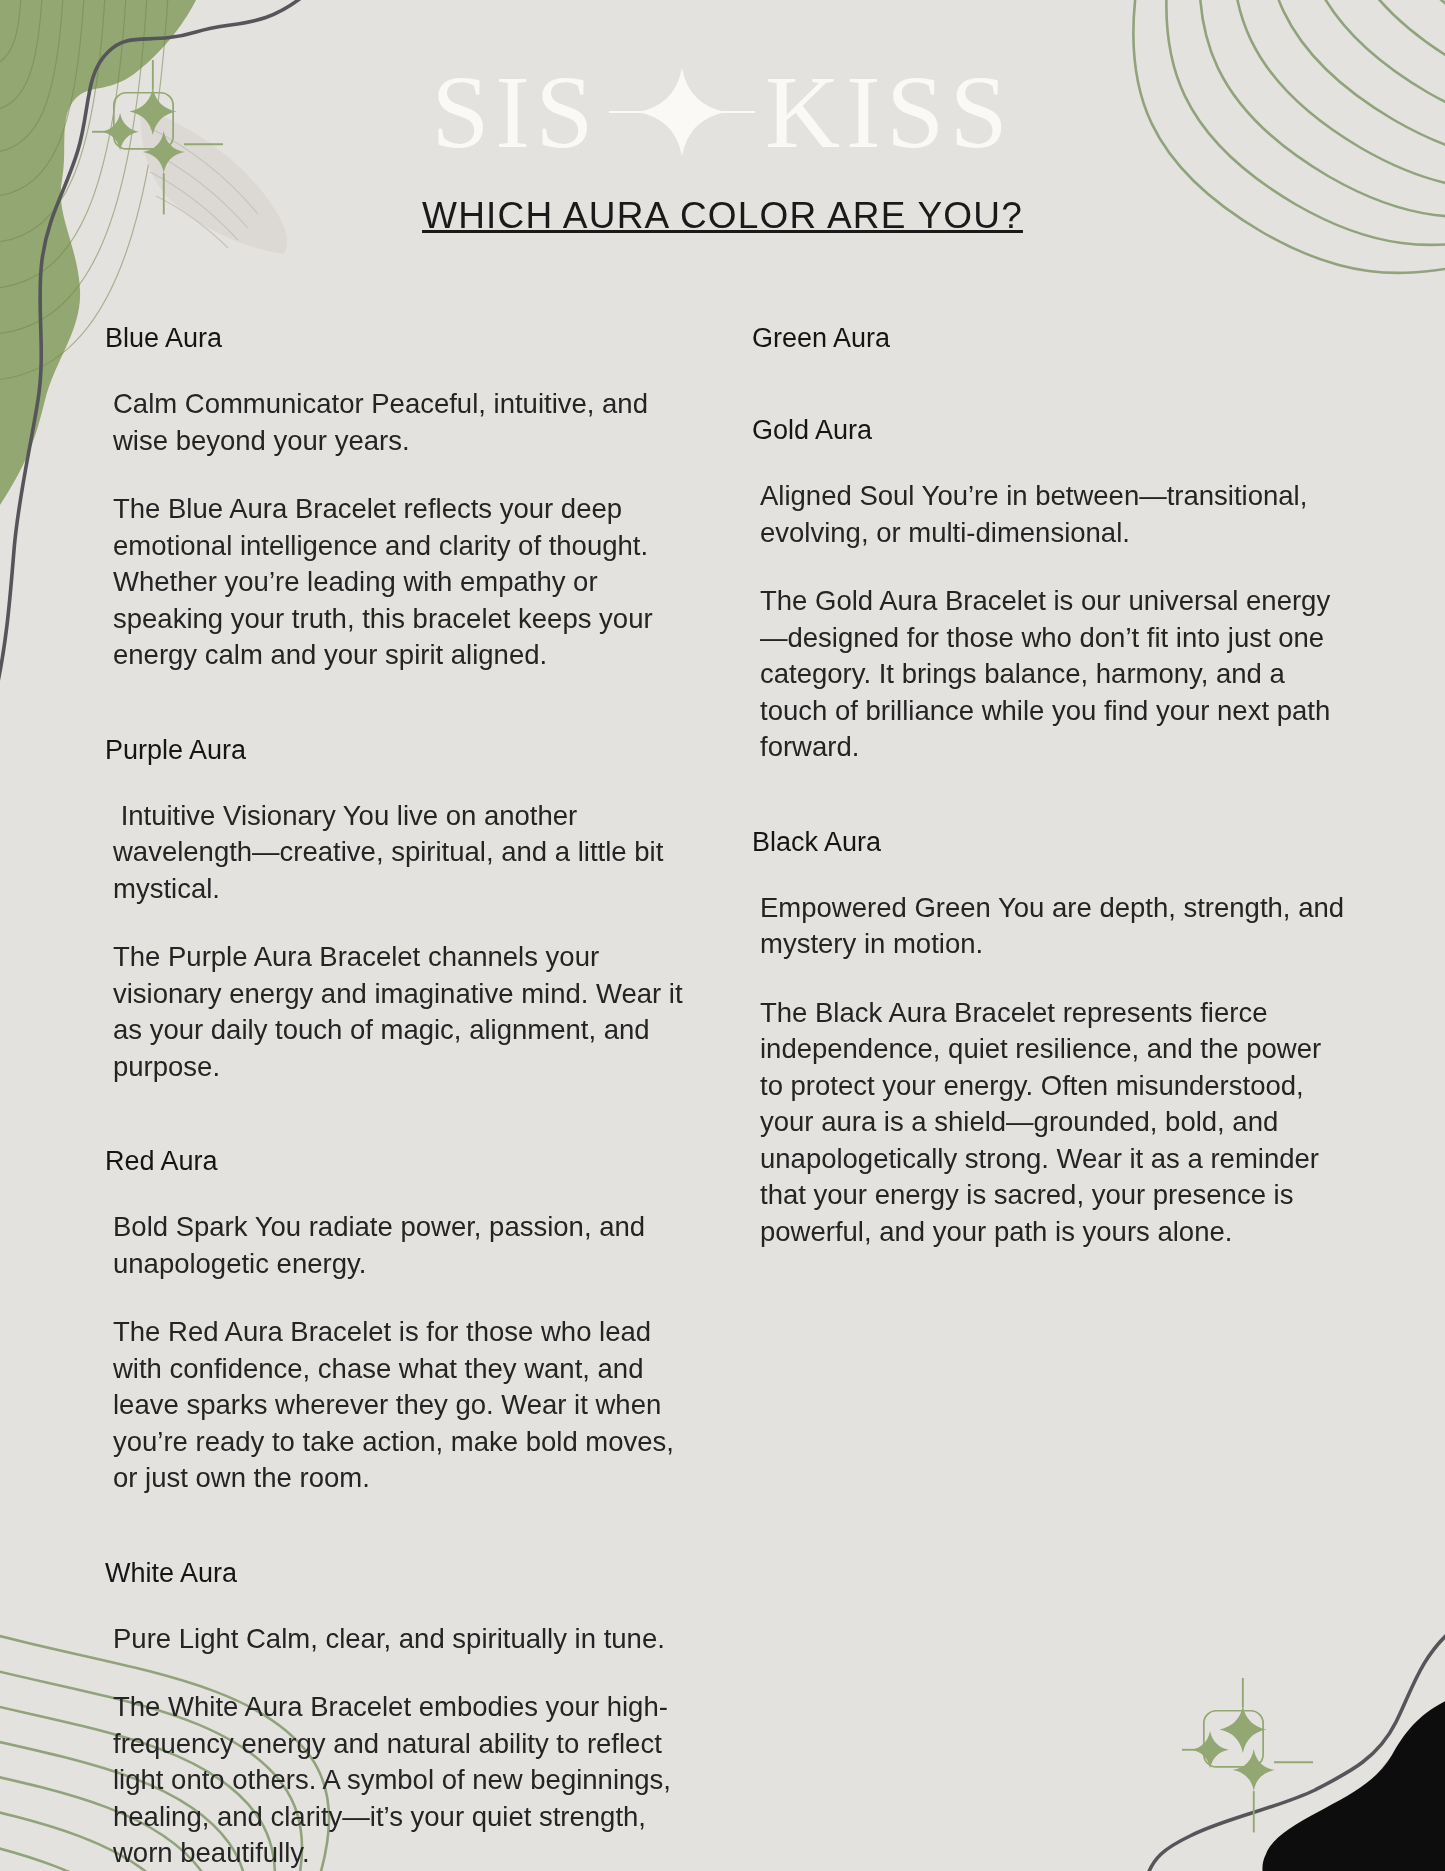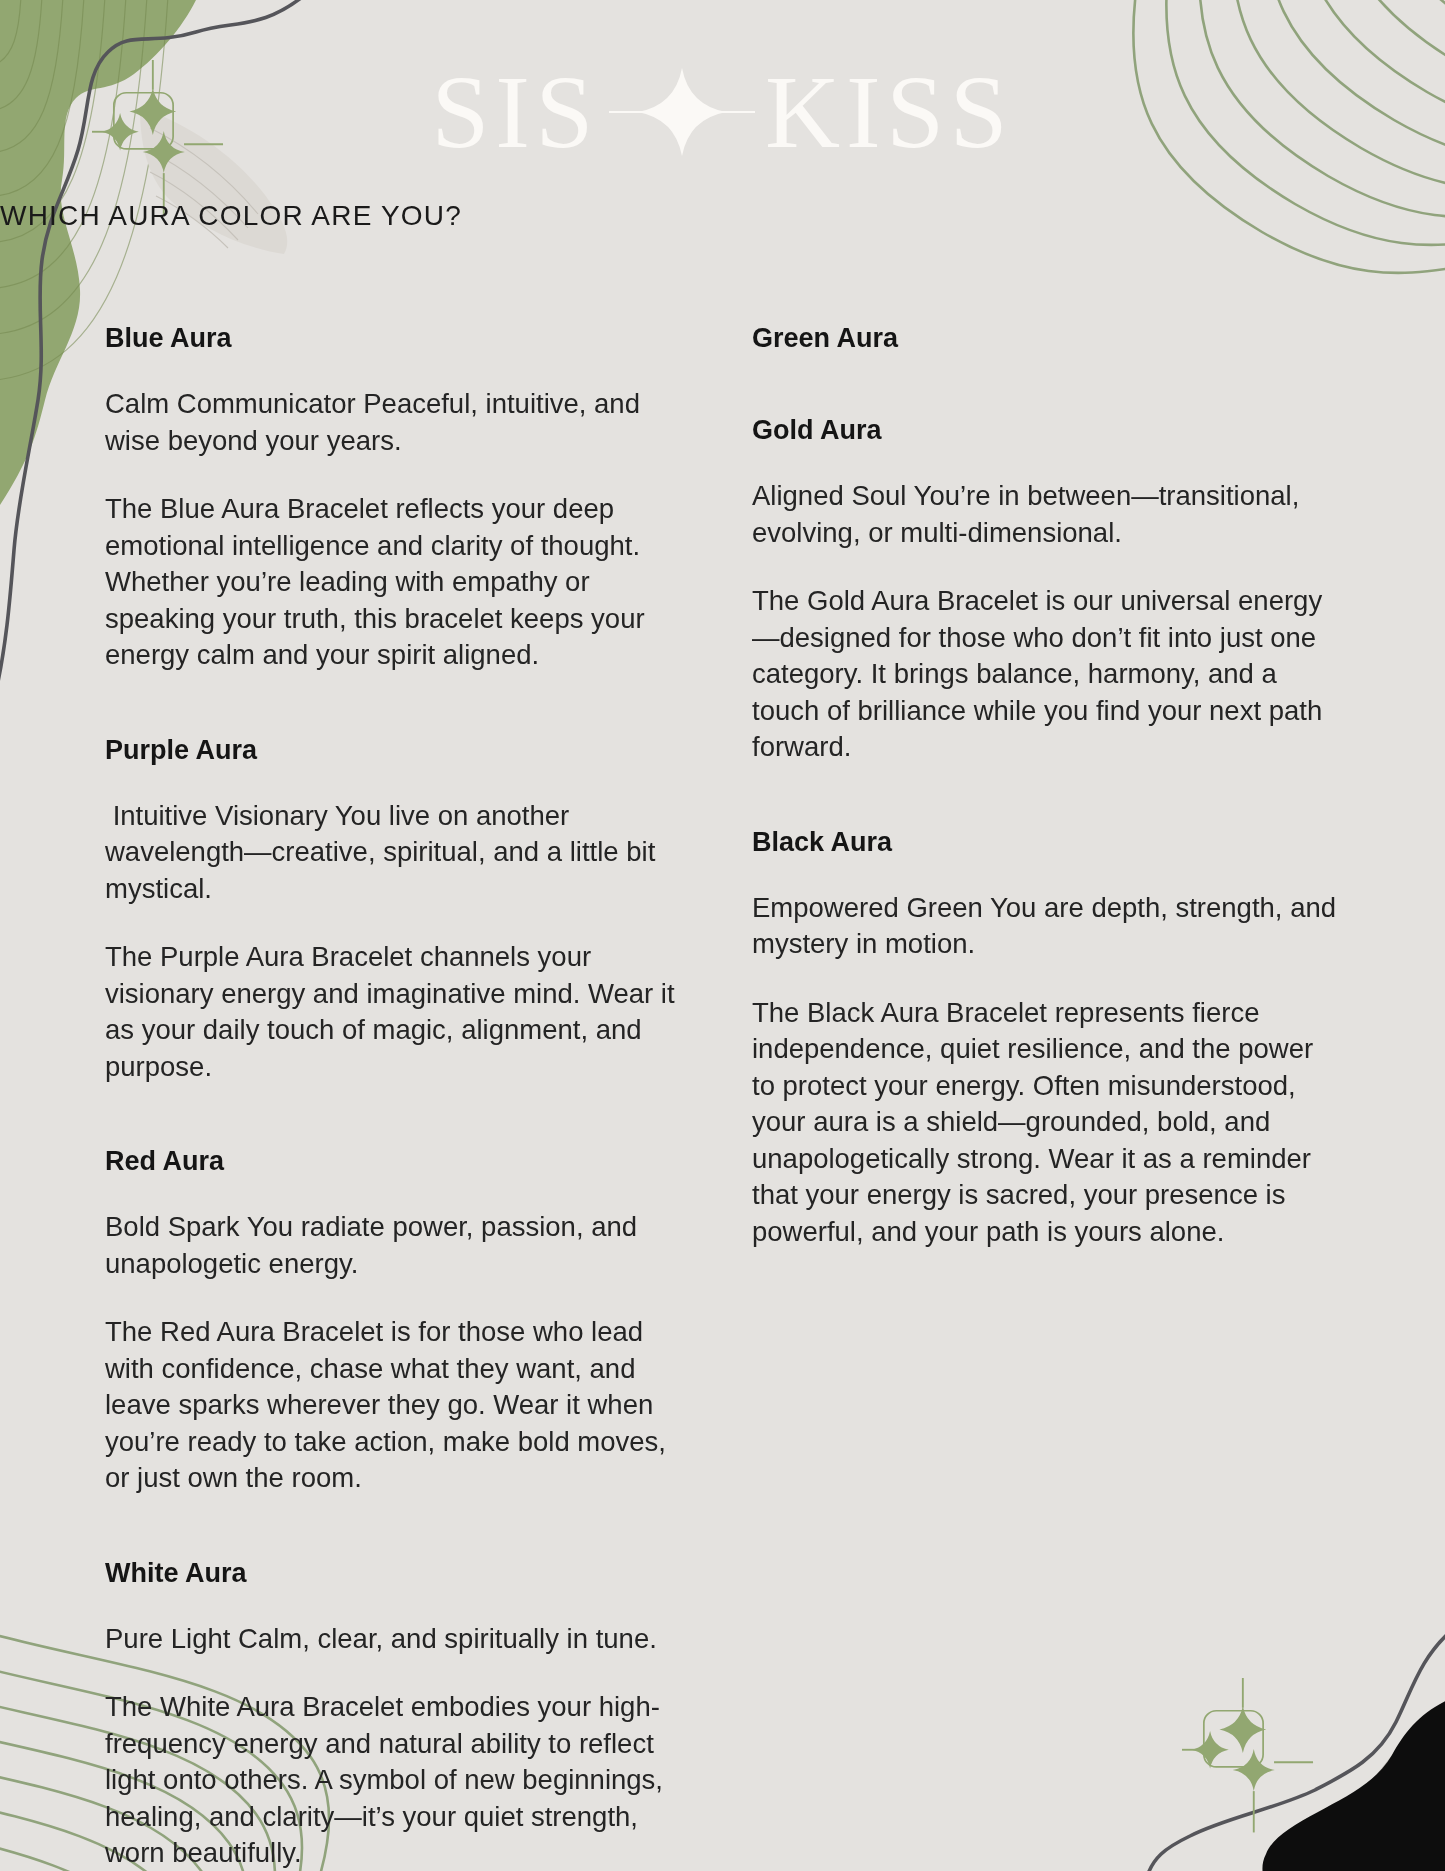--- a/index.html
+++ b/index.html
@@ -19,38 +19,39 @@
     display:flex;justify-content:center;align-items:center;gap:8px;
     color:var(--logo,#fbf9f6);
     font-family:"Liberation Serif", serif;
     font-size:104px;line-height:104px;letter-spacing:0.055em;font-weight:400;
   }
   .logo .word{white-space:nowrap;}
   .logo svg{display:block;}
 
   .title{
     position:absolute;top:196px;left:0;right:0;
-    font-size:28px;line-height:40px;letter-spacing:1.2px;
-    font-weight:500;color:var(--title,#1a1a1a);
+    text-align:center;
+    font-size:37px;line-height:40px;letter-spacing:1.2px;
+    font-weight:500;color:var(--title,#1a1a1a);text-decoration:underline;
   }
 
   .col{position:absolute;top:322px;}
   .col-left{left:105px;width:645px;}
   .col-right{left:752px;width:690px;}
 
   .aura-heading{
-    font-size:27px;line-height:32px;font-weight:700;
+    font-size:27px;line-height:32px;font-weight:400;
     color:var(--heading,#151515);
     margin:60px 0 32px;
   }
   .section:first-child .aura-heading{margin-top:0;}
   .aura-text{
     font-size:27.5px;line-height:36.5px;
     color:var(--text,#242424);
-    margin:0 0 32px;
+    margin:0 8px 32px;
     white-space:pre-line;
   }
 </style>
 </head>
 <body>
 
 <div class="page">
 
   <svg class="decor" width="1445" height="1871" viewBox="0 0 1445 1871" aria-hidden="true">
     <defs>

